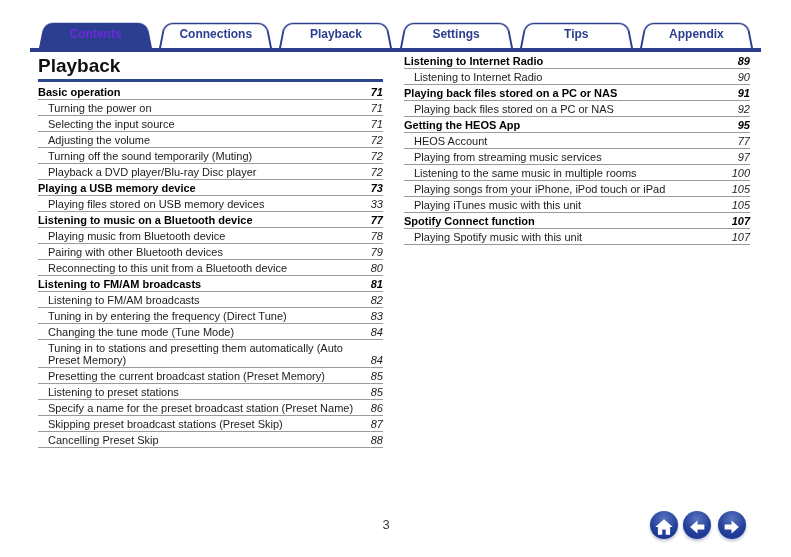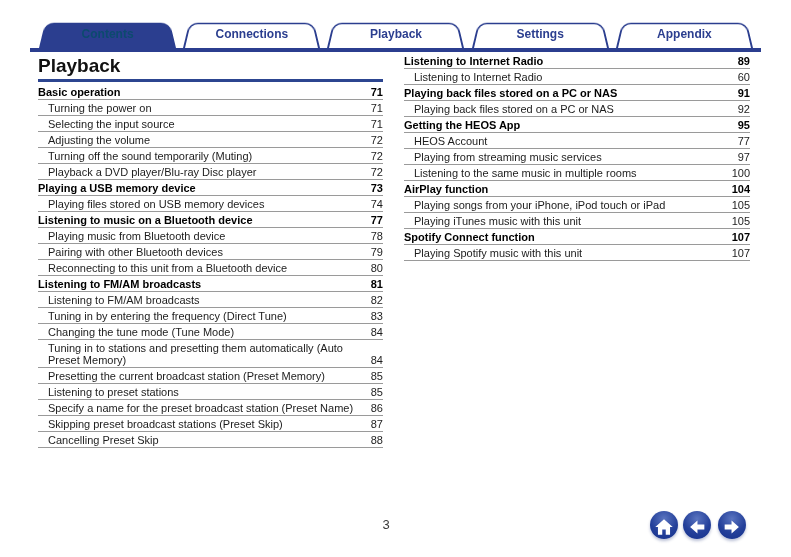--- a/index.html
+++ b/index.html
@@ -20,35 +20,35 @@
   .tab .shape{
     position:absolute;left:2px;right:2px;top:0;bottom:0;background:#fff;
     border:2px solid var(--navy);border-bottom:none;border-radius:10px 10px 0 0;
     transform:perspective(30px) rotateX(6deg);transform-origin:50% 100%;
   }
   .tab.active .shape{background:var(--navy);}
   .tab .lbl{
     position:relative;z-index:1;display:block;text-align:center;line-height:29px;
     font-size:12px;font-weight:bold;color:var(--navy);
   }
-  .tab.active .lbl{color:#0c4a6e;}
+  .tab.active .lbl{color:#6d28d9;}
   .tab-rule{position:absolute;left:30px;top:48px;width:731px;height:4px;background:var(--navy);}
   
   .col{position:absolute;top:53px;}
   .col.left{left:38px;width:345px;}
   .col.right{left:404px;width:346px;}
   .page-title{margin:2px 0 3px 0;font-size:19px;line-height:21px;font-weight:bold;color:#111;}
   .title-rule{height:3px;background:var(--rule);margin-bottom:2px;}
   .toc-row{
     display:flex;align-items:flex-end;border-bottom:1px solid var(--rowline);
     padding:2px 0 1px 0;min-height:15px;box-sizing:border-box;
     font-size:11px;line-height:12px;cursor:pointer;
   }
   .toc-row .lbl{flex:1;}
-  .toc-row .pg{margin-left:16px;white-space:nowrap;}
+  .toc-row .pg{margin-left:16px;white-space:nowrap;font-style:italic;}
   .toc-row.section{font-weight:bold;color:#000;}
   .toc-row.item .lbl{padding-left:10px;}
   
   .footer{position:absolute;left:0;top:505px;width:791px;height:46px;}
   .pill{
     position:absolute;top:9px;width:96px;height:25px;border:none;border-radius:13px;
     background:linear-gradient(180deg,#8495cf 0%,#3a55ae 20%,#1d3a97 50%,#233f99 76%,#93a5d8 93%,#c6cfec 100%);
     color:#fff;font-family:inherit;font-size:11px;font-weight:bold;line-height:24px;
     text-align:center;cursor:pointer;box-shadow:0 2px 4px rgba(30,50,120,.30);padding:12px;margin-top:48px;
   }
@@ -83,20 +83,24 @@
       <div class="tab">
         <span class="shape"></span>
         <span class="lbl">Playback</span>
       </div>
       <div class="tab">
         <span class="shape"></span>
         <span class="lbl">Settings</span>
       </div>
       <div class="tab">
         <span class="shape"></span>
+        <span class="lbl">Tips</span>
+      </div>
+      <div class="tab">
+        <span class="shape"></span>
         <span class="lbl">Appendix</span>
       </div>
     </div>
   <div class="tab-rule"></div>
 
   <div class="col left">
     <h1 class="page-title">Playback</h1>
     <div class="title-rule"></div>
     <div id="toc-left">
         <div class="toc-row section">
@@ -122,21 +126,21 @@
         <div class="toc-row item">
           <span class="lbl">Playback a DVD player/Blu-ray Disc player</span>
           <span class="pg">72</span>
         </div>
         <div class="toc-row section">
           <span class="lbl">Playing a USB memory device</span>
           <span class="pg">73</span>
         </div>
         <div class="toc-row item">
           <span class="lbl">Playing files stored on USB memory devices</span>
-          <span class="pg">74</span>
+          <span class="pg">33</span>
         </div>
         <div class="toc-row section">
           <span class="lbl">Listening to music on a Bluetooth device</span>
           <span class="pg">77</span>
         </div>
         <div class="toc-row item">
           <span class="lbl">Playing music from Bluetooth device</span>
           <span class="pg">78</span>
         </div>
         <div class="toc-row item">
@@ -191,21 +195,21 @@
   </div>
 
   <div class="col right">
     <div id="toc-right">
         <div class="toc-row section">
           <span class="lbl">Listening to Internet Radio</span>
           <span class="pg">89</span>
         </div>
         <div class="toc-row item">
           <span class="lbl">Listening to Internet Radio</span>
-          <span class="pg">60</span>
+          <span class="pg">90</span>
         </div>
         <div class="toc-row section">
           <span class="lbl">Playing back files stored on a PC or NAS</span>
           <span class="pg">91</span>
         </div>
         <div class="toc-row item">
           <span class="lbl">Playing back files stored on a PC or NAS</span>
           <span class="pg">92</span>
         </div>
         <div class="toc-row section">
@@ -216,24 +220,20 @@
           <span class="lbl">HEOS Account</span>
           <span class="pg">77</span>
         </div>
         <div class="toc-row item">
           <span class="lbl">Playing from streaming music services</span>
           <span class="pg">97</span>
         </div>
         <div class="toc-row item">
           <span class="lbl">Listening to the same music in multiple rooms</span>
           <span class="pg">100</span>
-        </div>
-        <div class="toc-row section">
-          <span class="lbl">AirPlay function</span>
-          <span class="pg">104</span>
         </div>
         <div class="toc-row item">
           <span class="lbl">Playing songs from your iPhone, iPod touch or iPad</span>
           <span class="pg">105</span>
         </div>
         <div class="toc-row item">
           <span class="lbl">Playing iTunes music with this unit</span>
           <span class="pg">105</span>
         </div>
         <div class="toc-row section">

